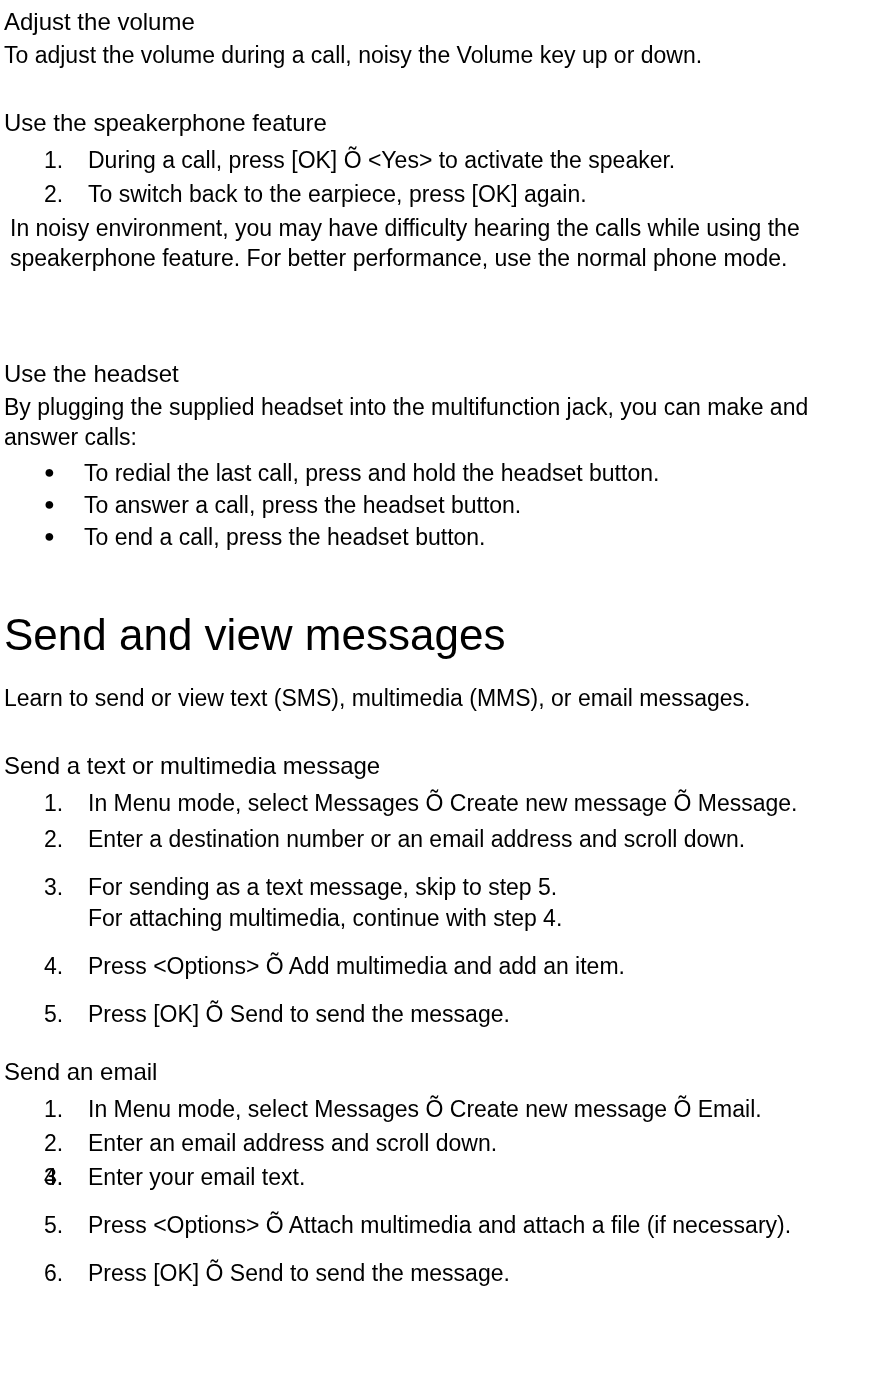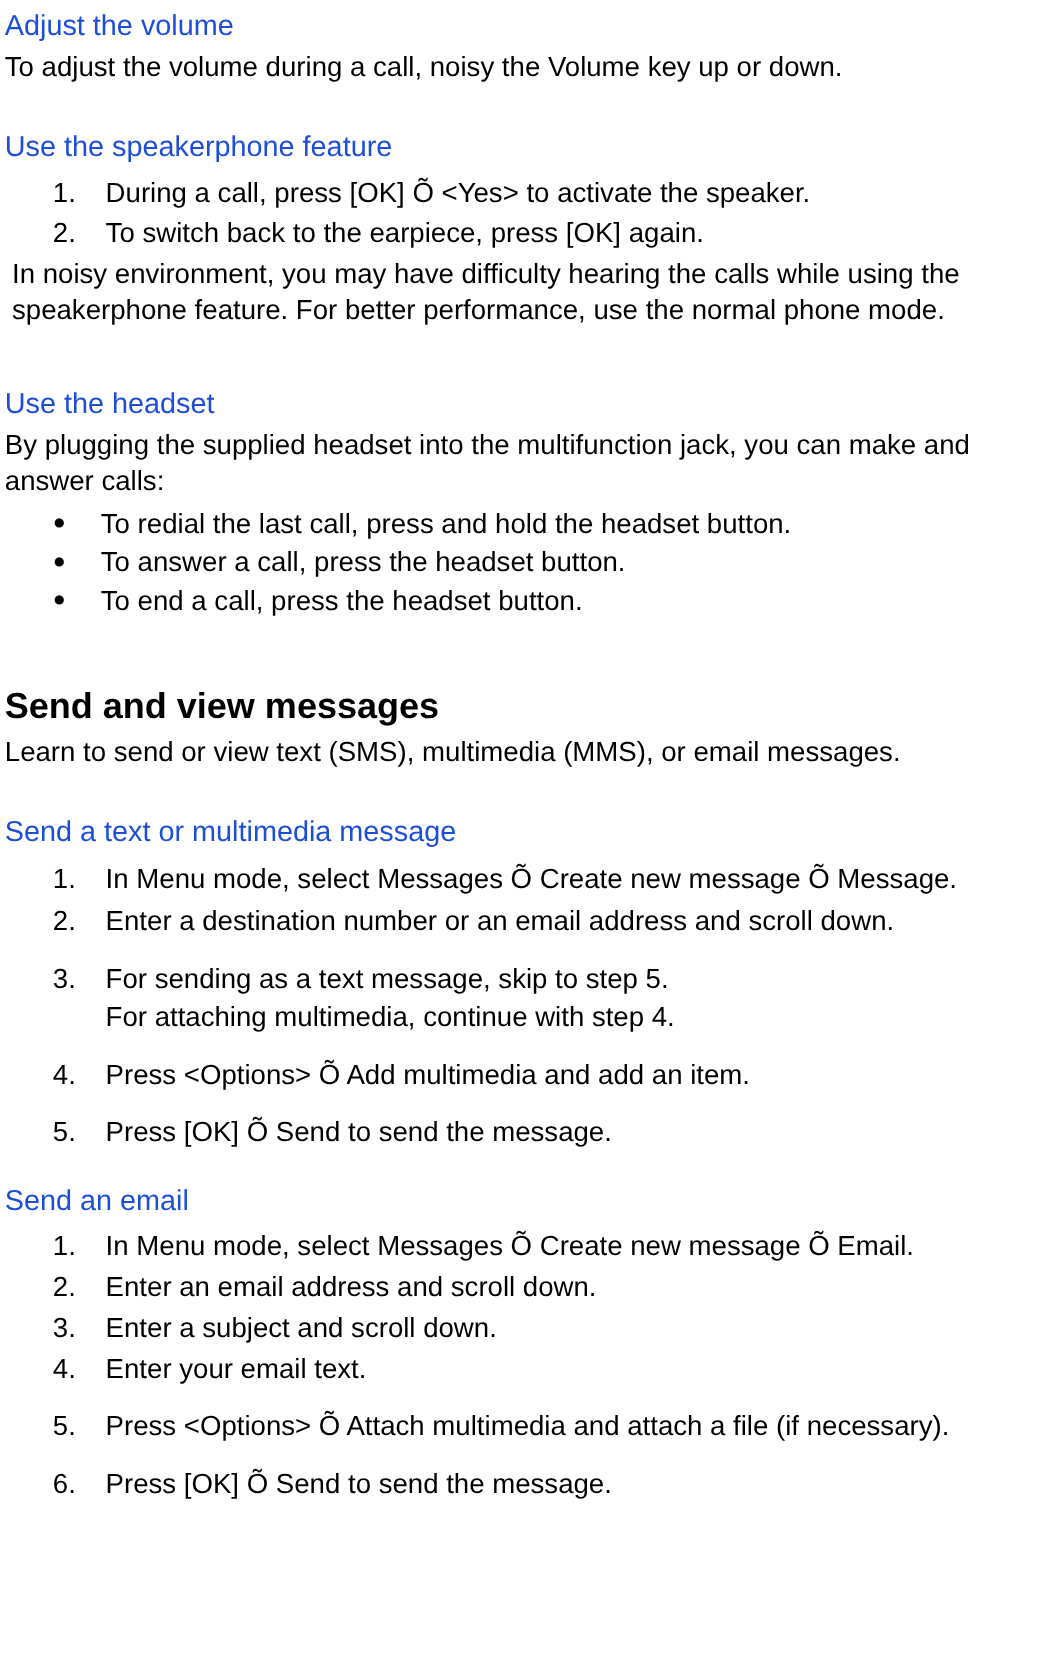--- a/index.html
+++ b/index.html
@@ -10,21 +10,21 @@
     body {
       font-family: Arial, Helvetica, sans-serif;
       font-size: 23px;
       color: #000;
       background: #fff;
       padding: 6px 4px;
       width: 873px;
       line-height: 1.3;
     }
     .section-heading {
-      color: #1d4ed8;
+      color: #000000;
       font-size: 24px;
       font-weight: normal;
       margin-top: 0;
       margin-bottom: 4px;
     }
     .section-heading.spaced {
       margin-top: 36px;
     }
     .body-text {
       margin-bottom: 4px;
@@ -66,44 +66,44 @@
       margin-bottom: 2px;
     }
     ul.bullets li::before {
       content: "●";
       position: absolute;
       left: 0;
       top: 2px;
       font-size: 18px;
     }
     .main-heading {
-      font-size: 30px;
-      font-weight: bold;
+      font-size: 44px;
+      font-weight: normal;
       margin-top: 54px;
-      margin-bottom: 4px;
+      margin-bottom: 20px;
     }
     .sub-line {
       padding-left: 84px;
       margin-top: 2px;
     }
   </style>
 </head>
 <body>
 
 <div class="section-heading">Adjust the volume</div>
 <div class="body-text">To adjust the volume during a call, noisy the Volume key up or down.</div>
 
 <div class="section-heading spaced">Use the speakerphone feature</div>
 <ol>
   <li class="tight"><span class="num">1.</span><span>During a call, press [OK] Õ &lt;Yes&gt; to activate the speaker.</span></li>
   <li class="tight"><span class="num">2.</span><span>To switch back to the earpiece, press [OK] again.</span></li>
 </ol>
 <div class="note-text">In noisy environment, you may have difficulty hearing the calls while using the speakerphone feature. For better performance, use the normal phone mode.</div>
 
-<div class="section-heading" style="margin-top:47px;">Use the headset</div>
+<div class="section-heading" style="margin-top:84px;">Use the headset</div>
 <div class="body-text">By plugging the supplied headset into the multifunction jack, you can make and answer calls:</div>
 <ul class="bullets">
   <li><span>To redial the last call, press and hold the headset button.</span></li>
   <li><span>To answer a call, press the headset button.</span></li>
   <li><span>To end a call, press the headset button.</span></li>
 </ul>
 
 <div class="main-heading">Send and view messages</div>
 <div class="body-text">Learn to send or view text (SMS), multimedia (MMS), or email messages.</div>
 
@@ -117,17 +117,17 @@
 <div class="sub-line" style="margin-bottom:18px;">For attaching multimedia, continue with step 4.</div>
 <ol>
   <li class="loose"><span class="num">4.</span><span>Press &lt;Options&gt; Õ Add multimedia and add an item.</span></li>
   <li class="loose"><span class="num">5.</span><span>Press [OK] Õ Send to send the message.</span></li>
 </ol>
 
 <div class="section-heading" style="margin-top:26px;">Send an email</div>
 <ol>
   <li class="tight"><span class="num">1.</span><span>In Menu mode, select Messages Õ Create new message Õ Email.</span></li>
   <li class="tight"><span class="num">2.</span><span>Enter an email address and scroll down.</span></li>
-  <li class="tight"><span class="num">3.</span><span>Enter a subject and scroll down.</span></li>
+  <li class="tight"><span class="num">3.</span></li>
   <li class="loose"><span class="num">4.</span><span>Enter your email text.</span></li>
   <li class="loose"><span class="num">5.</span><span>Press &lt;Options&gt; Õ Attach multimedia and attach a file (if necessary).</span></li>
   <li><span class="num">6.</span><span>Press [OK] Õ Send to send the message.</span></li>
 </ol>
 
 </body></html>

